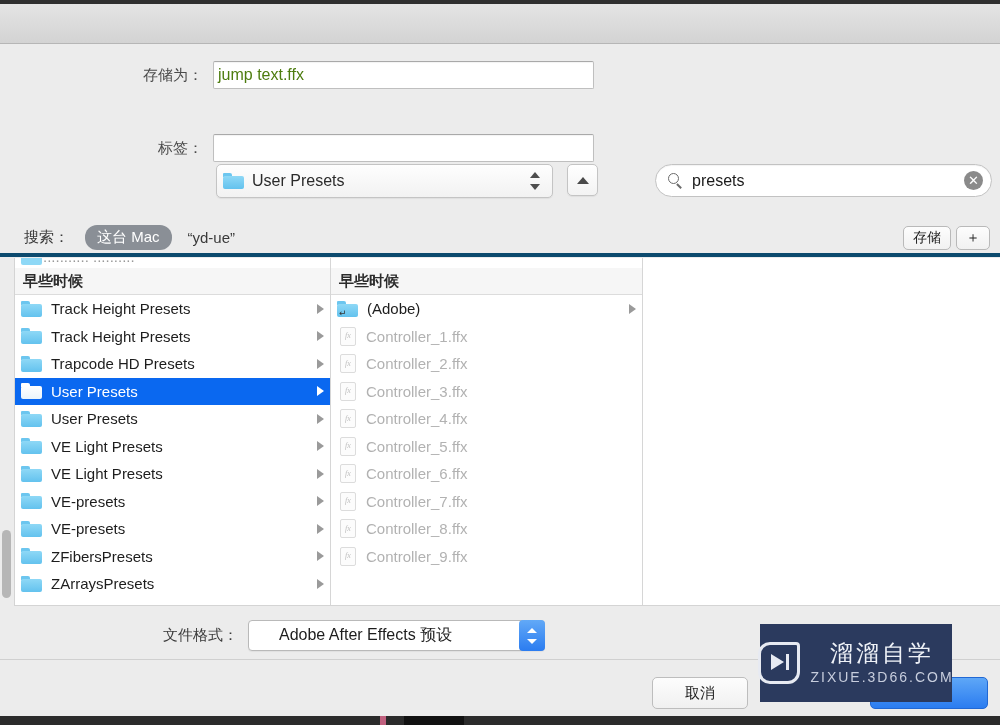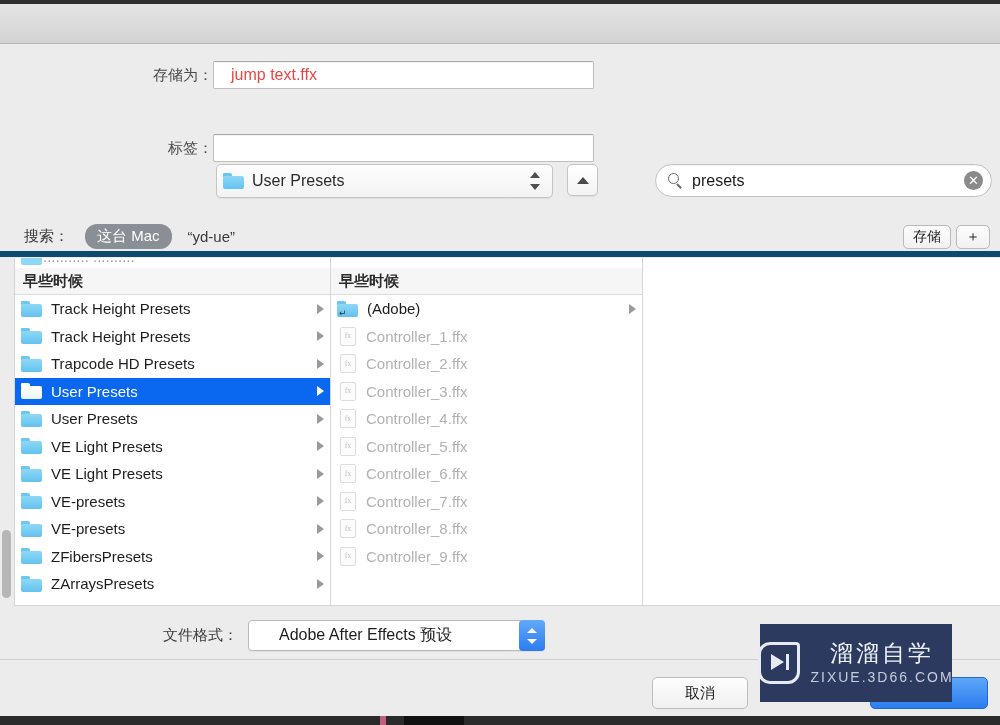--- a/index.html
+++ b/index.html
@@ -21,28 +21,28 @@
   .titlebar-ghost{
     position:absolute; top:0px; right:110px; font-size:11px; color:#c9c9c9; letter-spacing:1px;
   }
 
   
   .form-area { position:absolute; top:46px; left:0; width:1000px; height:110px; }
   .form-row { position:absolute; left:0; width:1000px; height:30px; display:flex; align-items:center; }
   .form-row.r1 { top:14px; }
   .form-row.r2 { top:58px;margin-top:29px; }
   .form-label {
-    width:213px; text-align:right; padding-right:0;
+    width:213px; text-align:right; padding-right:10px;
     font-size:15px; color:#4a4a4a;
   }
   .text-field {
     width:381px; height:28px; background:#fff;
     border:1px solid #bfbfbf; border-top-color:#a9a9a9;
     border-radius:2px; display:flex; align-items:center;
-    padding:0 17px; font-size:16px; color:#ef4444;
+    padding:0 4px; font-size:16px; color:#4d7c0f;
     box-shadow: inset 0 1px 1px rgba(0,0,0,.05);
   }
 
   
   .navbar { position:absolute; top:164px; left:0; width:1000px; height:36px; }
   .loc-popup {
     position:absolute; left:216px; top:0; width:337px; height:34px;
     background:linear-gradient(to bottom,#fefefe,#f2f2f2);
     border:1px solid #c4c4c4; border-radius:5px;
     display:flex; align-items:center; padding:0 6px;
@@ -90,21 +90,21 @@
   .search-text { flex:1; font-size:16px; color:#1a1a1a; }
   .clear-btn {
     width:19px;height:19px;border-radius:50%;background:#8a8a8a;color:#fff;
     display:flex;align-items:center;justify-content:center;font-size:13px;line-height:1;
     flex:0 0 auto; font-family:"DejaVu Sans",sans-serif;
   }
 
   
   .scope-row {
     position:absolute; top:222px; left:0; width:1000px; height:35px;
-    border-bottom:6px solid #0c4a6e; display:flex; align-items:center;
+    border-bottom:4px solid #0c4a6e; display:flex; align-items:center;
   }
   .scope-label { margin-left:24px; font-size:15px; color:#3a3a3a; }
   .scope-pill {
     margin-left:16px; background:#8a8f96; color:#fff; font-size:15px;
     padding:3px 12px; border-radius:12px;
   }
   .scope-alt { margin-left:16px; font-size:15px; color:#3a3a3a; }
   .scope-actions { margin-left:auto; margin-right:10px; display:flex; gap:5px; }
   .mini-btn {
     background:linear-gradient(to bottom,#fdfdfd,#f1f1f1);
@@ -144,21 +144,21 @@
   }
   .row.selected { background:#0a68f0; color:#fff; }
   .row .name { flex:1; white-space:nowrap; overflow:hidden; text-overflow:ellipsis; }
   .row.dim .name { color:#b2b2b2; }
   .tri { width:0;height:0; border-top:5px solid transparent; border-bottom:5px solid transparent; border-left:7px solid #9a9a9a; flex:0 0 auto; }
   .row.selected .tri { border-left-color:#fff; }
   .ffx-icon {
     width:16px;height:19px; flex:0 0 auto; margin-right:10px; margin-left:3px;
     border:1px solid #dcdcdc; border-radius:2px; background:#fcfcfc;
     display:flex; align-items:center; justify-content:center;
-    font-size:8px; color:#c0c0c0; 
+    font-size:8px; color:#c0c0c0; font-style:italic;
     font-family:"Liberation Serif",serif; line-height:1;
   }
   .row .folder-icon { margin-right:9px; margin-left:0; }
   .alias-badge {
     position:absolute; left:2px; bottom:-1px; width:9px;height:9px;
     color:#333; font-size:9px; line-height:9px;
   }
 
   
   .format-row {

